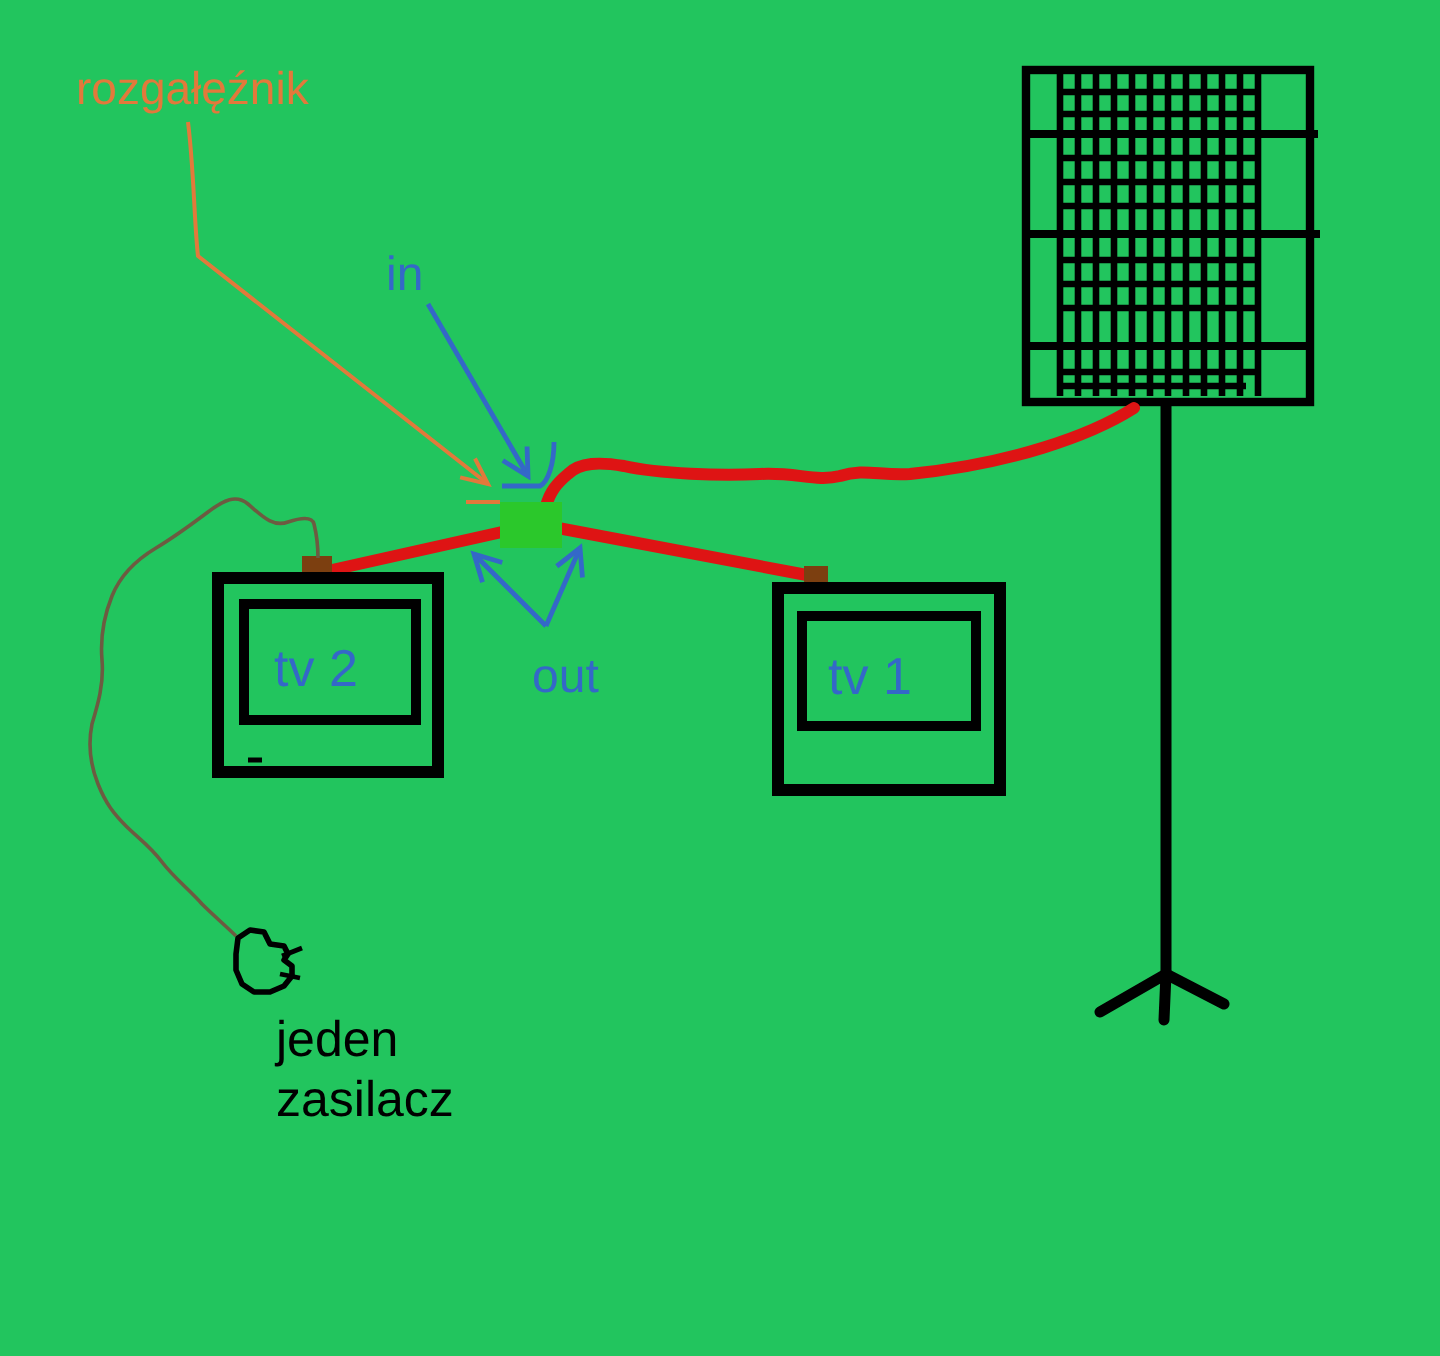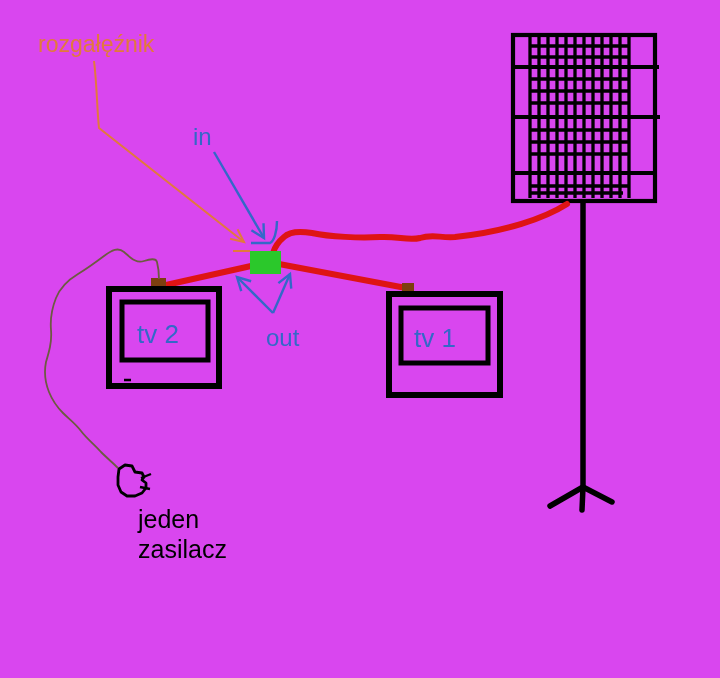--- a/index.html
+++ b/index.html
@@ -4,21 +4,21 @@
 <style>
   html, body {
     margin: 0;
     padding: 0;
     background: #ffffff;
   }
   .canvas {
     position: relative;
     width: 720px;
     height: 678px;
-    background: #d946ef;
+    background: #22c55e;
     overflow: hidden;
     font-family: "Liberation Sans", sans-serif;
   }
   svg text {
     font-family: "Liberation Sans", sans-serif;
   }
 </style>
 </head>
 <body>
 

